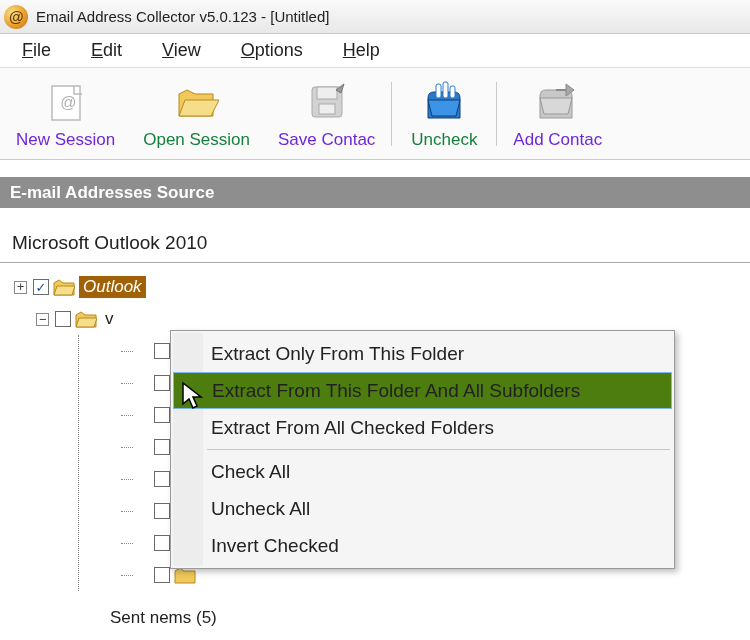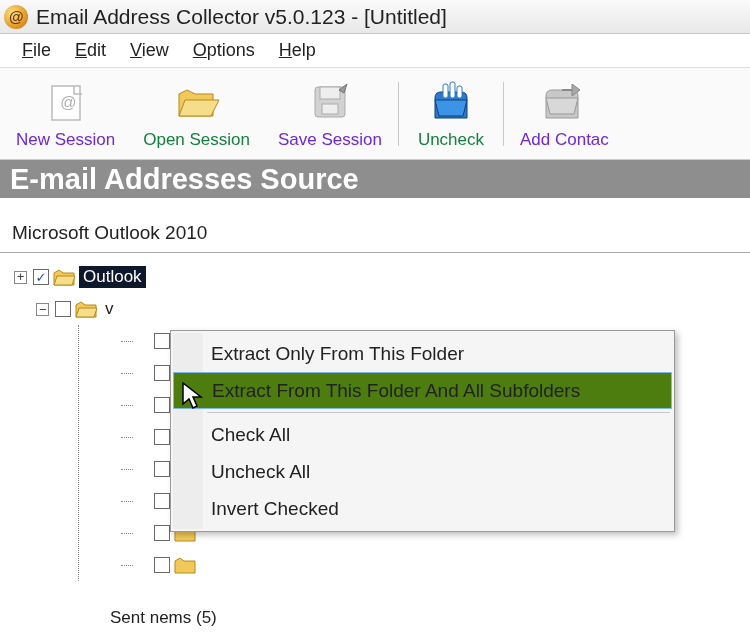--- a/index.html
+++ b/index.html
@@ -20,28 +20,28 @@
   border-radius: 50%;
   background: radial-gradient(circle at 35% 35%, #fbe38a 0%, #e8a02b 55%, #b86a1a 100%);
   display: flex;
   align-items: center;
   justify-content: center;
   font-size: 15px;
   font-weight: bold;
   color: #6a3a0a;
   font-style: italic;
 }
-.titlebar .title { font-size: 21px; color: #222; }
+.titlebar .title { font-size: 15px; color: #222; }
 
 .menubar {
   height: 34px;
   display: flex;
   align-items: center;
   padding-left: 22px;
-  gap: 24px;
+  gap: 40px;
   border-bottom: 1px solid #ddd;
 }
 .menubar .menu-item {
   font-size: 18px;
   color: #222;
   cursor: pointer;
 }
 .menubar .menu-item u { text-decoration: underline; }
 
 .toolbar {
@@ -63,28 +63,29 @@
   min-width: 100px;
 }
 .toolbar .tool-btn.disabled { color: #999; cursor: default; }
 .toolbar .tool-btn .label { font-size: 17px; margin-top: 6px; color: #15803d; white-space: nowrap; }
 .toolbar .tool-btn.disabled .label { color: #6d28d9; }
 .toolbar .sep { width: 1px; height: 64px; background: #c8c8c8; margin: 0 2px; }
 
 .icon-box { width: 44px; height: 44px; display: flex; align-items: center; justify-content: center; }
 
 .panel-header {
-  height: 38px;
+  height: 31px;
   background: #8e8e8e;
   color: #fff;
-  font-size: 29px;
+  font-size: 17px;
   font-weight: bold;
   padding-left: 10px;
   display: flex;
   align-items: center;
+  margin-top: 17px;
 }
 .source-label {
   font-size: 19px;
   padding: 24px 10px 8px 12px;
   color: #222;
   border-bottom: 1px solid #aaa;
 }
 
 .tree {
   padding: 8px 0 0 14px;
@@ -124,21 +125,21 @@
   justify-content: center;
   font-size: 13px;
   color: #1a4a9a;
 }
 .folder-icon {
   width: 22px;
   height: 17px;
   margin-right: 4px;
 }
 .node-label { padding: 1px 4px; }
-.node-label.selected { background: #0f172a; color: #fff; }
+.node-label.selected { background: #a16207; color: #fff; font-style: italic; }
 
 .sub { padding-left: 22px; }
 .sub2 { padding-left: 56px; border-left: 1px dotted #888; margin-left: 42px; }
 .sub2 .tree-row::before {
   content: '';
   position: absolute;
   left: -14px;
   top: 16px;
   width: 12px;
   border-top: 1px dotted #888;
@@ -235,21 +236,21 @@
 
   <div class="tool-btn disabled">
     <div class="icon-box">
       <svg width="40" height="40" viewBox="0 0 40 40">
         <rect x="5" y="5" width="30" height="30" rx="3" fill="#d2d2d2" stroke="#aaa"></rect>
         <rect x="10" y="5" width="20" height="12" fill="#eee" stroke="#aaa"></rect>
         <rect x="12" y="22" width="16" height="10" fill="#eee" stroke="#aaa"></rect>
         <path d="M29 8 L37 2 L34 11 Z" fill="#999" stroke="#777"></path>
       </svg>
     </div>
-    <div class="label">Save Session</div>
+    <div class="label">Save Contac</div>
   </div>
 
   <div class="sep"></div>
 
   <div class="tool-btn">
     <div class="icon-box">
       <svg width="44" height="44" viewBox="0 0 44 44">
         <path d="M6 18 L6 38 L38 38 L38 18 Q38 12 32 12 L12 12 Q6 12 6 18 Z" fill="#2a7acc" stroke="#0d3f7a"></path>
         <path d="M6 20 L38 20 L34 36 L10 36 Z" fill="#3d93e6" stroke="#0d3f7a"></path>
         <rect x="14" y="4" width="5" height="14" rx="2" fill="#fff" stroke="#2a7acc"></rect>
@@ -361,20 +362,21 @@
     </div>
   </div>
 </div>
 
 <span class="obscured-text">Sent nems (5)</span>
 
 <div class="context-menu">
   <div class="ctx-strip"></div>
   <div class="ctx-item">Extract Only From This Folder</div>
   <div class="ctx-item hover">Extract From This Folder And All Subfolders</div>
+  <div class="ctx-item">Extract From All Checked Folders</div>
   <div class="ctx-sep"></div>
   <div class="ctx-item">Check All</div>
   <div class="ctx-item">Uncheck All</div>
   <div class="ctx-item">Invert Checked</div>
 </div>
 
 <svg class="cursor" width="24" height="30" viewBox="0 0 24 30">
   <path d="M1 1 L1 22 L7 17 L11 26 L15 24 L11 15 L19 15 Z" fill="#fff" stroke="#000" stroke-width="1.5"></path>
 </svg>
 

